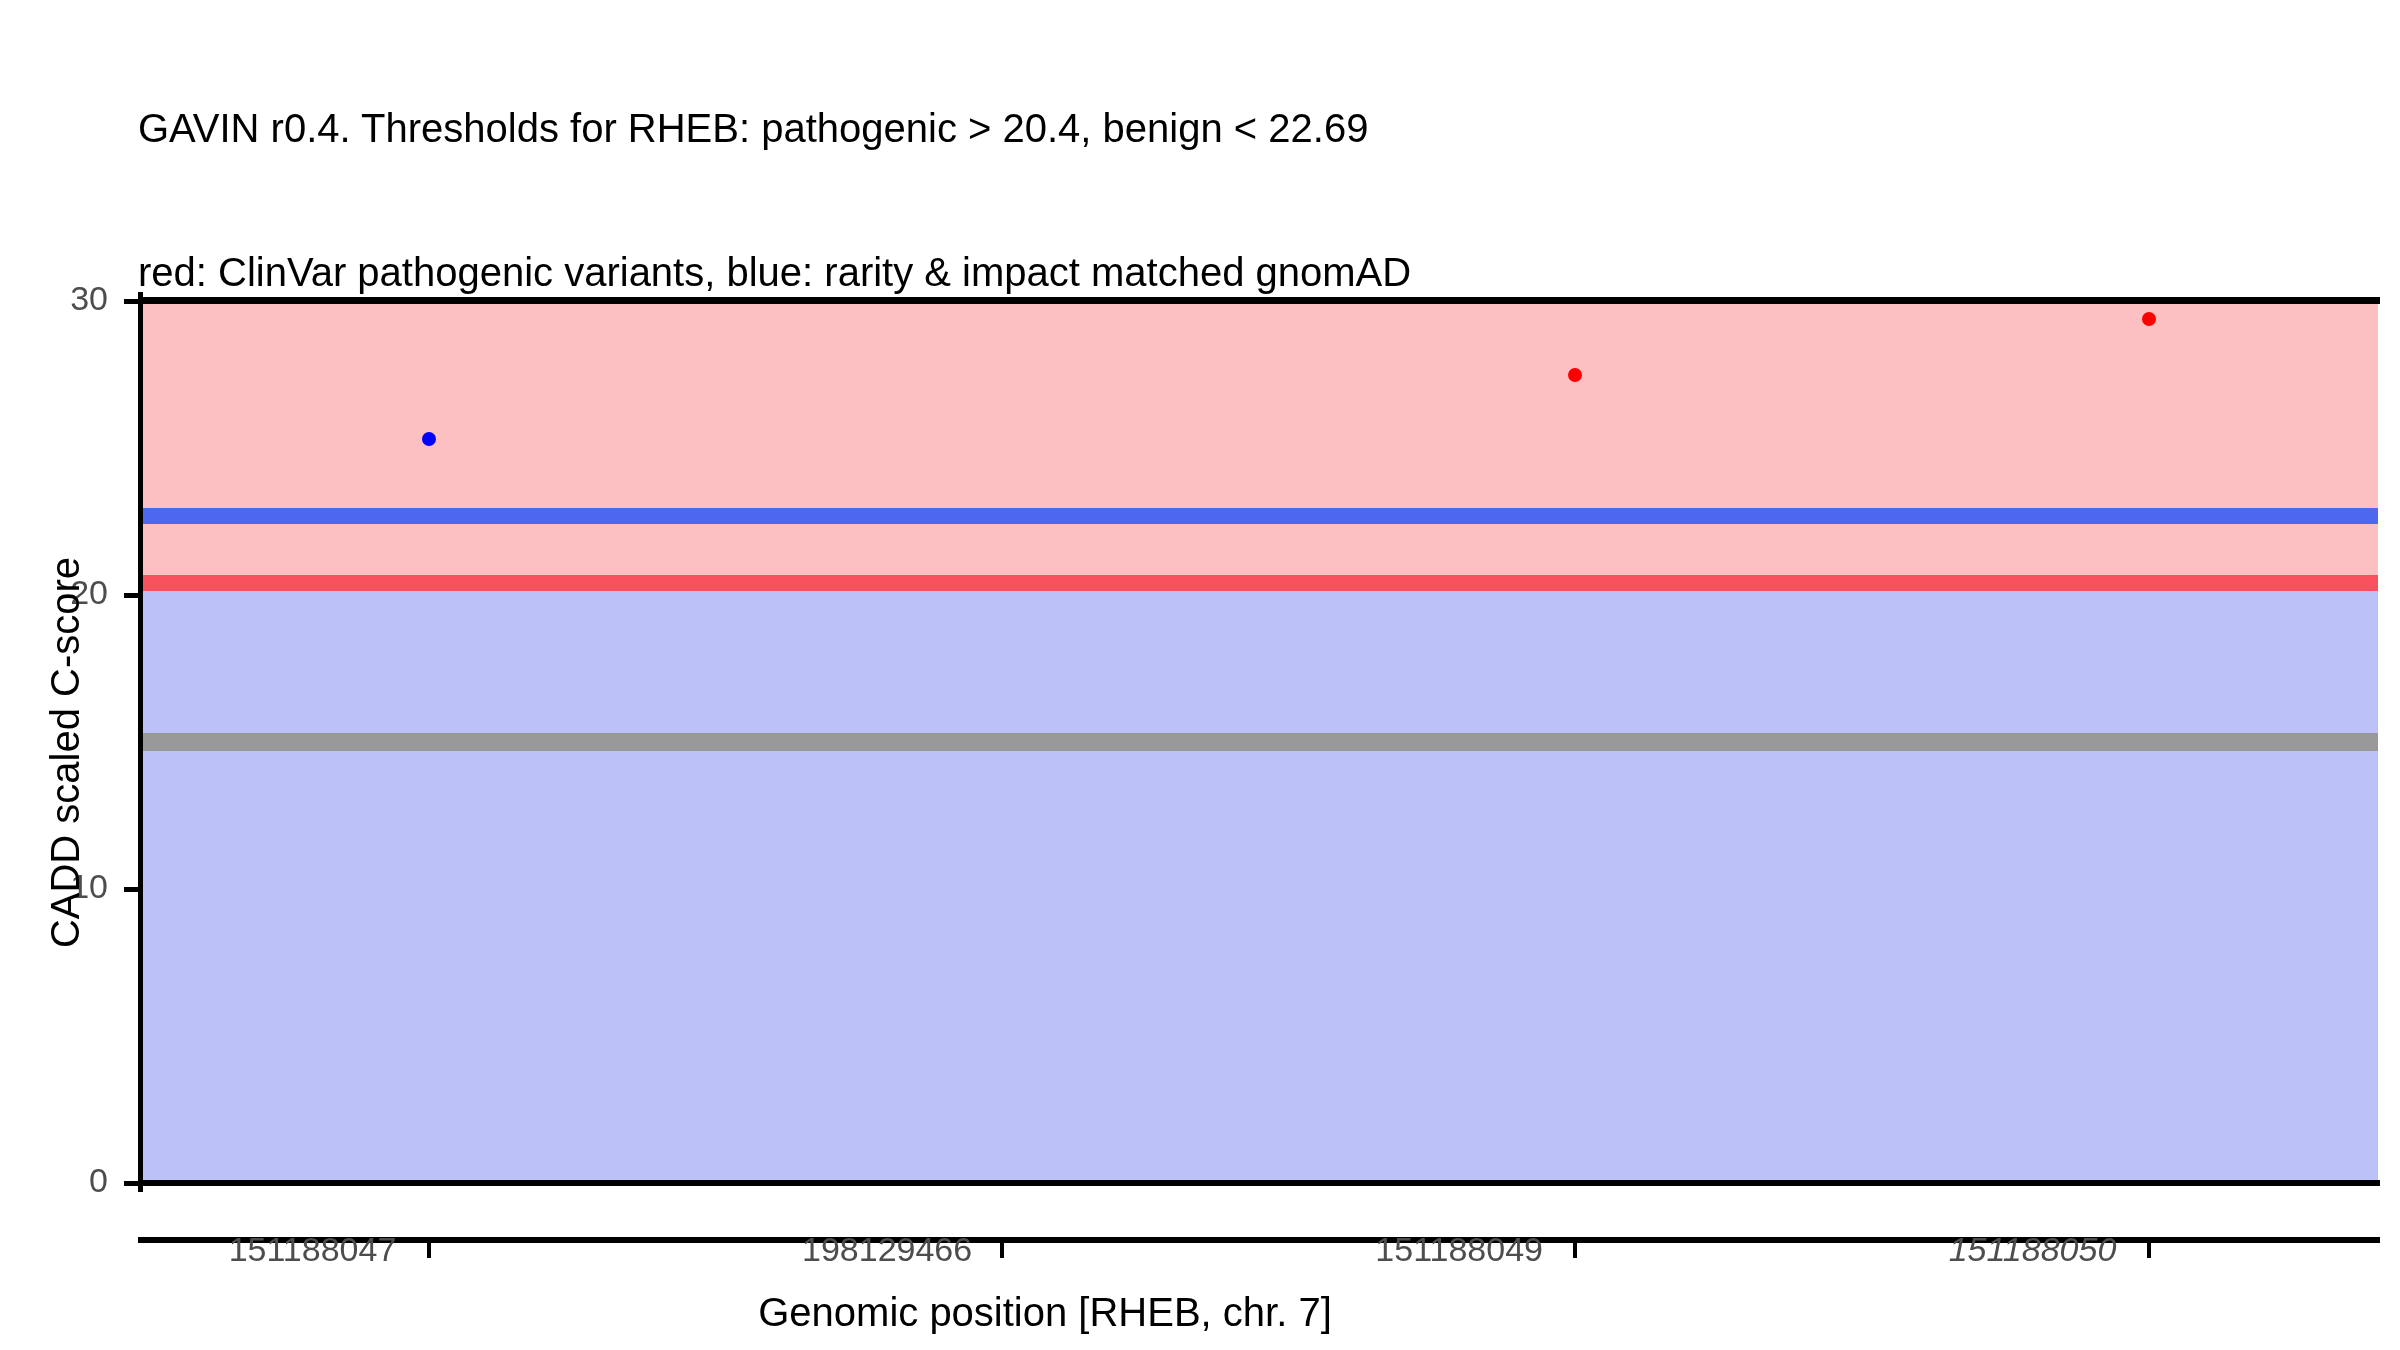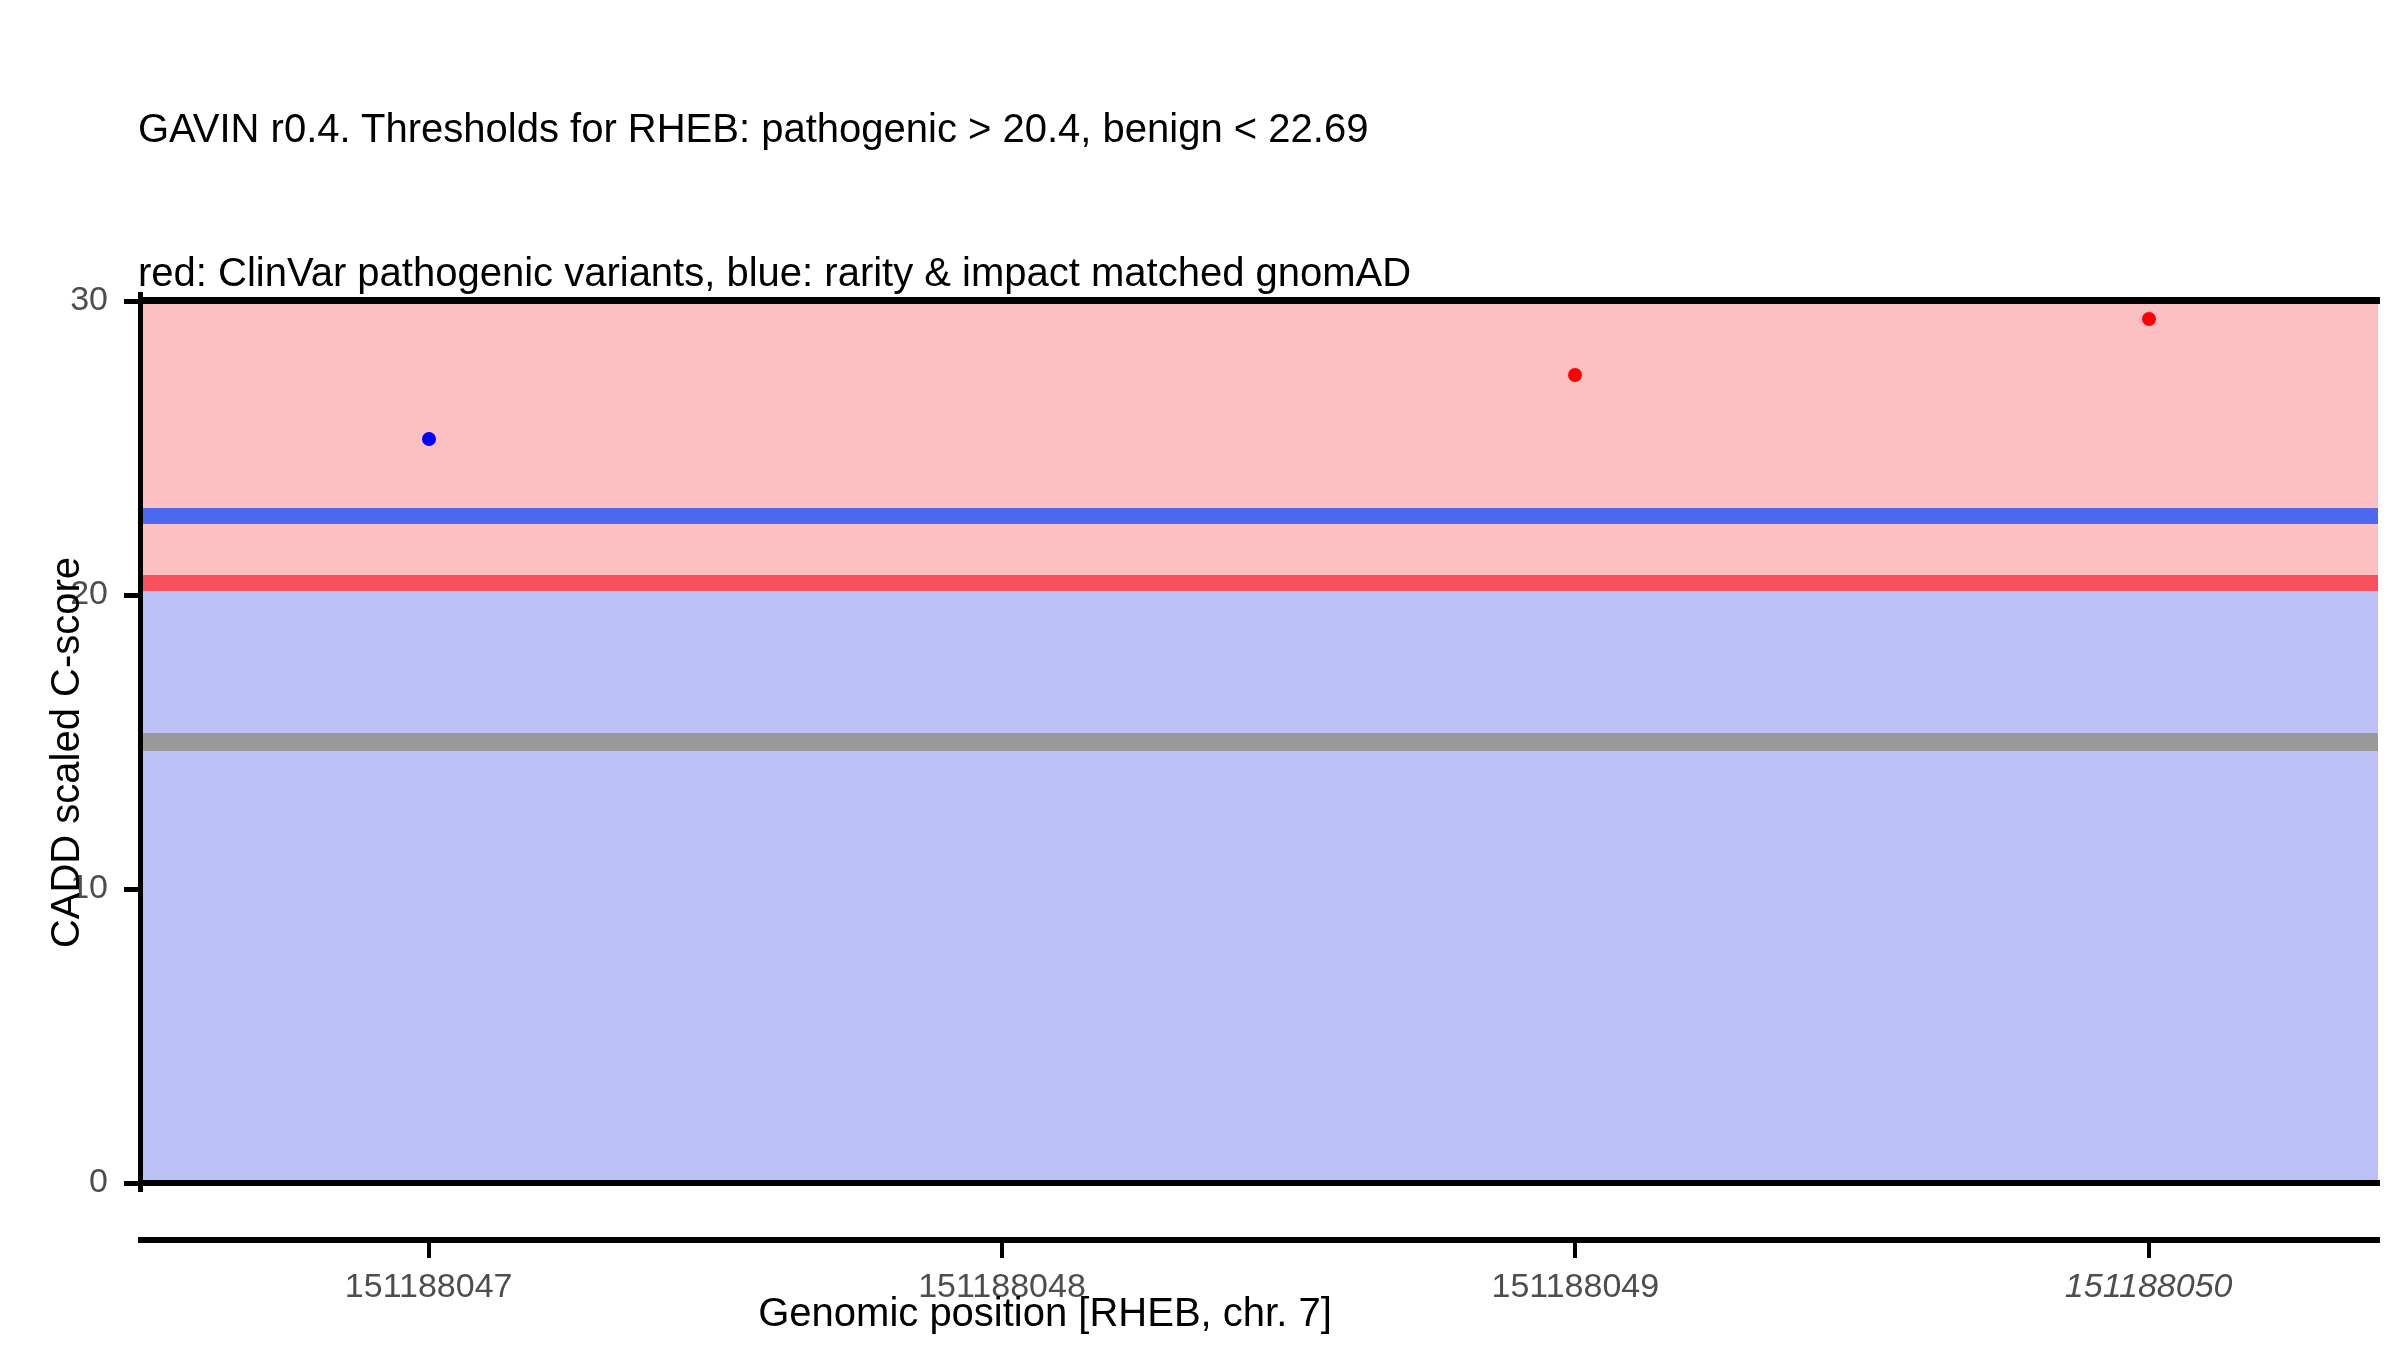--- a/index.html
+++ b/index.html
@@ -32,22 +32,22 @@
   
   .ytick{position:absolute;width:16px;height:5px;background:#000000;left:124px;}
   .xtick{position:absolute;width:4px;height:15px;background:#000000;top:1243px;}
 
   
   .ylabel{
     position:absolute;right:2292px;width:260px;text-align:right;
     font-size:34px;color:#4d4d4d;
   }
   .xlabel{
-    position:absolute;width:400px;text-align:center;
-    font-size:34px;color:#4d4d4d;top:1266px;
+    position:absolute;width:400px;
+    font-size:34px;color:#4d4d4d;top:1230px;
   }
 
   
   #y-axis-title{
     position:absolute;left:-385px;top:730px;width:900px;
     transform:rotate(-90deg);transform-origin:center center;
     text-align:center;font-size:40px;color:#000000;
   }
   #x-axis-title{
     position:absolute;left:0px;top:1290px;width:2090px;
@@ -88,21 +88,21 @@
     <div class="ylabel" style="top: 1161px;">0</div>
     <div class="ytick" style="top: 887px;"></div>
     <div class="ylabel" style="top: 867px;">10</div>
     <div class="ytick" style="top: 593px;"></div>
     <div class="ylabel" style="top: 573px;">20</div>
     <div class="ytick" style="top: 299px;"></div>
     <div class="ylabel" style="top: 279px;">30</div>
     <div class="xtick" style="left: 426.667px;"></div>
     <div class="xlabel" style="left: 228.667px;">151188047</div>
     <div class="xtick" style="left: 1000px;"></div>
-    <div class="xlabel" style="left: 802px;">151188048</div>
+    <div class="xlabel" style="left: 802px;">198129466</div>
     <div class="xtick" style="left: 1573.33px;"></div>
     <div class="xlabel" style="left: 1375.33px;">151188049</div>
     <div class="xtick" style="left: 2146.67px;"></div>
     <div class="xlabel" style="left: 1948.67px; font-style: italic;">151188050</div>
   </div>
 
 <div id="y-axis-title">CADD scaled C-score</div>
 <div id="x-axis-title">Genomic position [RHEB, chr. 7]</div>
 
 </body></html>

